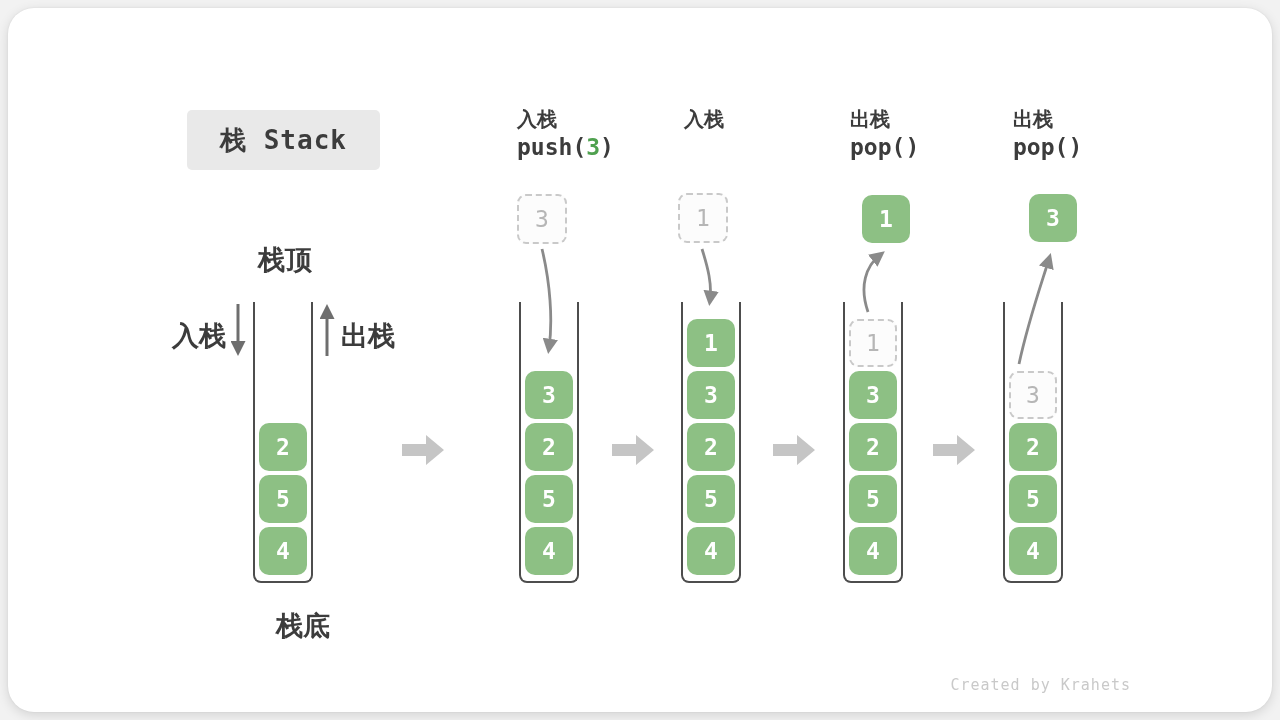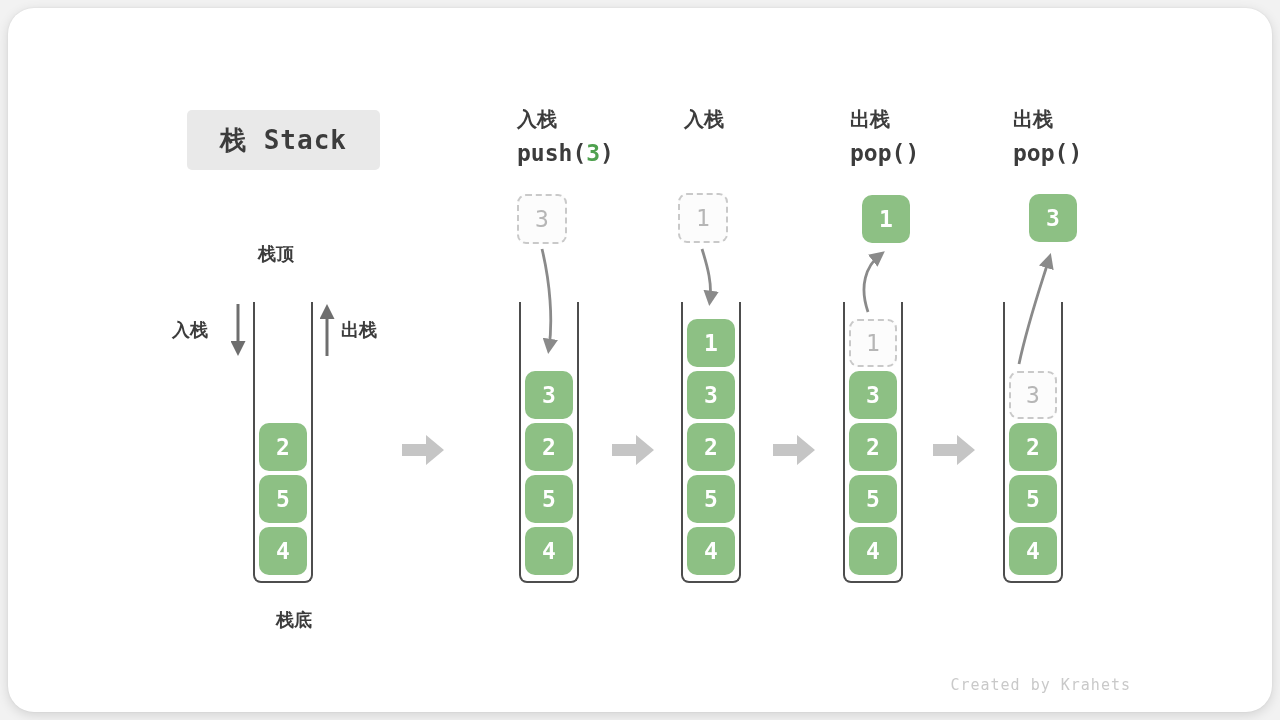--- a/index.html
+++ b/index.html
@@ -35,21 +35,20 @@
     font-family:"DejaVu Sans Mono",monospace;
     font-size:26px;font-weight:700;color:var(--text-dark);
     letter-spacing:1px;
   }
   .op-header{top:104px;width:150px;}
   .op-label{
     font-size:20px;font-weight:700;color:var(--text-dark);
     height:30px;line-height:30px;
   }
   .op-code{
-    margin-top:6px;
     font-family:"DejaVu Sans Mono",monospace;
     font-size:23px;font-weight:600;color:var(--text-dark);
     white-space:nowrap;
   }
   .op-code .arg{color:var(--code-green);font-weight:700;}
   .cell{
     width:48px;height:48px;border-radius:10px;
     background:var(--cell-green);
     display:flex;align-items:center;justify-content:center;
     font-family:"DejaVu Sans Mono",monospace;
@@ -63,21 +62,21 @@
   }
   .cell.float-ghost{width:50px;height:50px;}
   .stack{
     top:302px;width:60px;height:281px;
     border-left:2px solid var(--wall-gray);
     border-right:2px solid var(--wall-gray);
     border-bottom:2px solid var(--wall-gray);
     border-radius:0 0 8px 8px;
   }
   .side-label{
-    font-size:18px;font-weight:700;color:var(--text-dark);
+    font-size:27px;font-weight:700;color:var(--text-dark);
     white-space:nowrap;
   }
   .overlay{left:0;top:0;pointer-events:none;}
   .footer{
     right:38px;top:676px;
     font-family:"DejaVu Sans Mono",monospace;
     font-size:15px;color:var(--footer-gray);
     letter-spacing:1px;
     text-align:right;
   }

